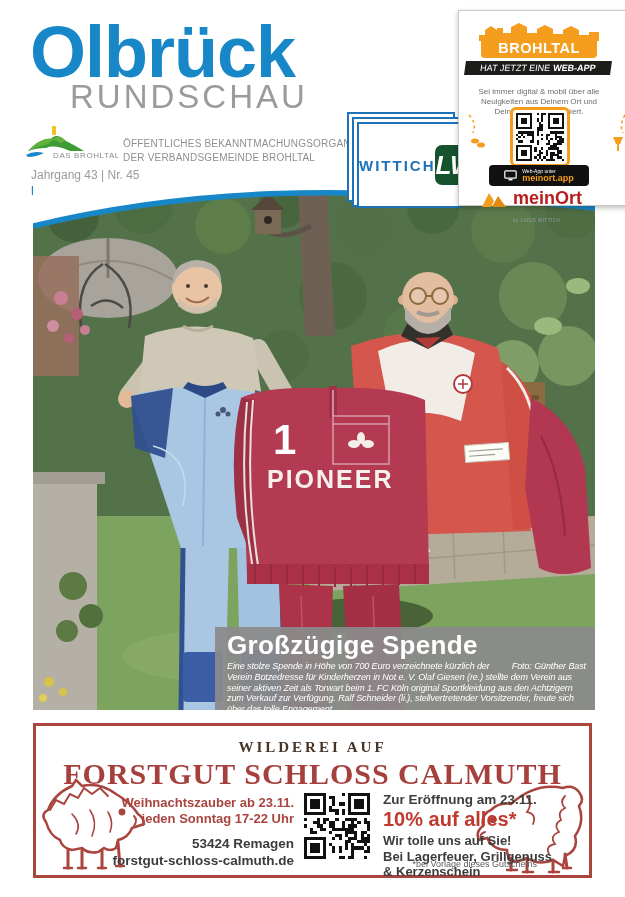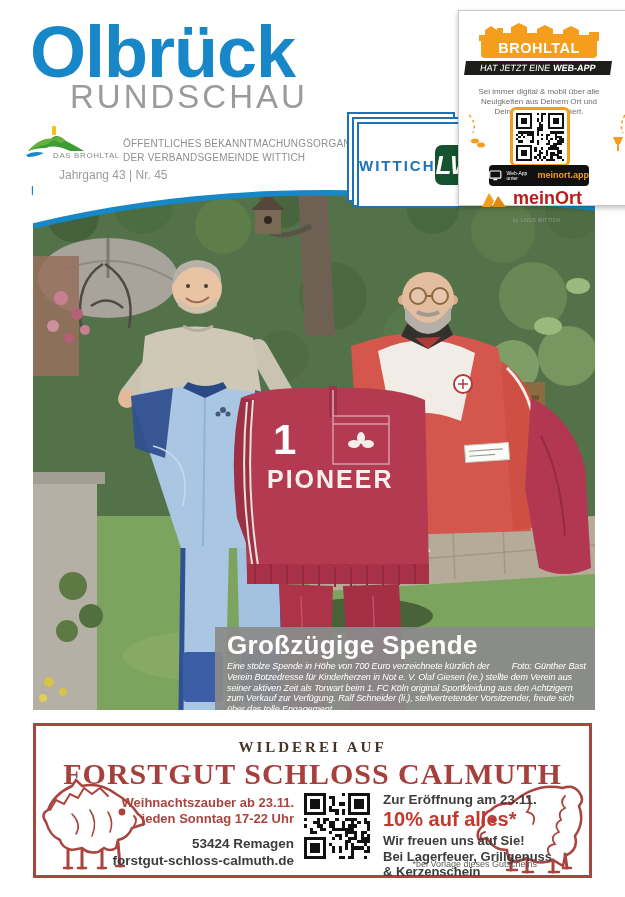--- a/index.html
+++ b/index.html
@@ -6,21 +6,21 @@
   .page{position:relative;width:625px;height:897px;background:#fff;overflow:hidden;
         font-family:"Liberation Sans",sans-serif;margin:0 auto;}
   
   .mast-title{position:absolute;left:30px;top:16px;font-size:72px;font-weight:700;
               color:var(--blue,#1787c8);letter-spacing:-1px;line-height:1;}
   .mast-sub{position:absolute;left:34px;top:80px;font-size:33px;color:var(--gray,#9b9b9b);
             letter-spacing:3px;line-height:1;margin-left:36px;}
   .brohltal-logo{position:absolute;left:26px;top:124px;width:96px;height:40px;}
   .brand-label{position:absolute;left:53px;top:151px;font-size:8px;color:#8b8b8b;letter-spacing:.6px;}
   .organ{position:absolute;left:123px;top:137px;font-size:10px;color:#8f8f8f;line-height:13.5px;letter-spacing:.2px;}
-  .issue{position:absolute;left:31px;top:168px;font-size:12px;color:var(--gray,#9b9b9b);margin-left:28px;}
+  .issue{position:absolute;left:31px;top:168px;font-size:12px;color:var(--gray,#9b9b9b);}
   .date{position:absolute;left:31px;top:184px;font-size:12.5px;font-weight:700;color:var(--blue,#1787c8);}
   
   .wittich{position:absolute;left:357px;top:122px;width:104px;height:86px;z-index:5;}
   .wittich .layer{position:absolute;background:#fff;border:2px solid #1d72b8;width:100%;height:100%;}
   .wittich .l1{left:-10px;top:-10px;} .wittich .l2{left:-5px;top:-5px;}
   .wittich .card{position:absolute;left:0;top:0;width:100%;height:100%;background:#fff;
                  border:2.5px solid #1d72b8;box-sizing:border-box;display:flex;flex-direction:row;
                  align-items:center;justify-content:space-between;padding:4px 0;}
   .w-word{font-size:15px;font-weight:700;color:#1d72b8;letter-spacing:2px;}
   .w-mark{width:58px;height:40px;background:#14532d;border-radius:7px;color:#fff;
@@ -36,21 +36,21 @@
              font-size:9px;display:flex;align-items:center;justify-content:center;transform:skewX(-8deg);}
   .wa-ribbon b{font-weight:700;margin-left:3px;}
   .wa-body{position:absolute;left:15px;top:68px;width:130px;font-size:8px;line-height:10px;
            color:#6e6e6e;text-align:center;}
   .wa-qr{position:absolute;left:51px;top:96px;width:48px;height:48px;background:#fff;
          border:3px solid var(--orange,#f59d1c);border-radius:6px;padding:3px;}
   .doodle{position:absolute;width:22px;height:40px;}
   .doodle.left{left:8px;top:102px;} .doodle.right{right:8px;top:102px;}
   .wa-btn{position:absolute;left:30px;top:154px;width:100px;height:21px;background:#111;border-radius:4px;
           display:flex;align-items:center;justify-content:center;gap:5px;}
-  .wa-btn .txt{display:flex;flex-direction:row;line-height:1;}
+  .wa-btn .txt{display:flex;flex-direction:column;line-height:1;}
   .wa-btn .t1{font-size:5px;color:#fff;} .wa-btn .t2{font-size:9px;font-weight:700;color:var(--orange,#f59d1c);}
   .wa-brand{position:absolute;left:22px;top:178px;display:flex;align-items:flex-start;gap:6px;}
   .wa-brand .name{font-size:18px;font-weight:600;color:#b91c1c;line-height:1;}
   .wa-brand .sub{font-size:4.5px;color:#9b9b9b;letter-spacing:.5px;}
   
   .photo{position:absolute;left:33px;top:186px;width:562px;height:524px;overflow:hidden;z-index:1;}
   .photo svg.scene{position:absolute;left:0;top:0;width:562px;height:524px;display:block;}
   .photo svg.curve{position:absolute;left:0;top:0;width:562px;height:46px;z-index:2;}
   .caption-box{position:absolute;left:182px;right:0;bottom:0;height:83px;z-index:3;
                background:rgba(138,138,138,.94);padding:4px 9px 4px 12px;box-sizing:border-box;color:#fff;}
@@ -90,21 +90,21 @@
   <div class="mast-sub">RUNDSCHAU</div>
   <svg class="brohltal-logo" viewBox="0 0 96 40">
     <rect x="26" y="2" width="4" height="9" rx="1" fill="#f2c21d"></rect>
     <path d="M2,27 Q14,14 24,16 Q30,8 38,16 Q50,22 58,27 L44,27 Q28,20 20,24 Q10,24 2,27 Z" fill="#3f9b35"></path>
     <path d="M2,27 Q16,12 27,15 Q33,9 40,17 L34,19 Q28,13 22,20 Q12,22 2,27 Z" fill="#63b23e"></path>
     <path d="M0,31 Q8,26 18,29 Q10,33 2,33 Z" fill="#1787c8"></path>
   </svg>
   <span class="brand-label">DAS BROHLTAL</span>
   <div class="organ">
     <div>ÖFFENTLICHES BEKANNTMACHUNGSORGAN</div>
-    <div>DER VERBANDSGEMEINDE WITTICH</div>
+    <div>DER VERBANDSGEMEINDE BROHLTAL</div>
   </div>
   <div class="issue">Jahrgang 43 | Nr. 45</div>
   <div class="date">Mittwoch, 05. November 2025</div>
 
   <div class="wittich">
     <div class="layer l1"></div>
     <div class="layer l2"></div>
     <div class="card">
       <div class="w-word">WITTICH</div>
       <div class="w-mark">LW</div>
@@ -585,20 +585,20 @@
           <rect x="16" y="2" width="3" height="3"></rect>
           <rect x="0" y="14" width="7" height="7"></rect>
           <rect x="1" y="15" width="5" height="5" fill="#fff"></rect>
           <rect x="2" y="16" width="3" height="3"></rect>
         </svg>
       </div>
 
     <div class="ad-right">
       <div class="r1">Zur Eröffnung am 23.11.</div>
       <div class="hl">10% auf alles*</div>
-      <div class="r2">Wir freuen uns auf Sie!</div>
+      <div class="r2">Wir tolle uns auf Sie!</div>
       <div class="r2">Bei Lagerfeuer, Grillgenuss</div>
       <div class="r2">&amp; Kerzenschein</div>
     </div>
 
     <div class="footnote">*bei Vorlage dieses Gutscheins</div>
   </div>
 </div>
 
 </body></html>

